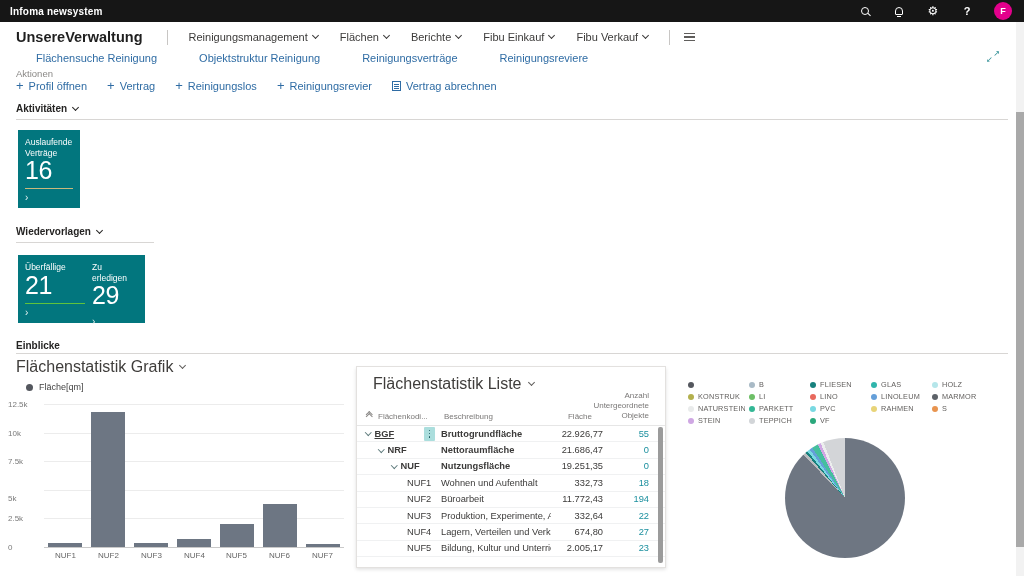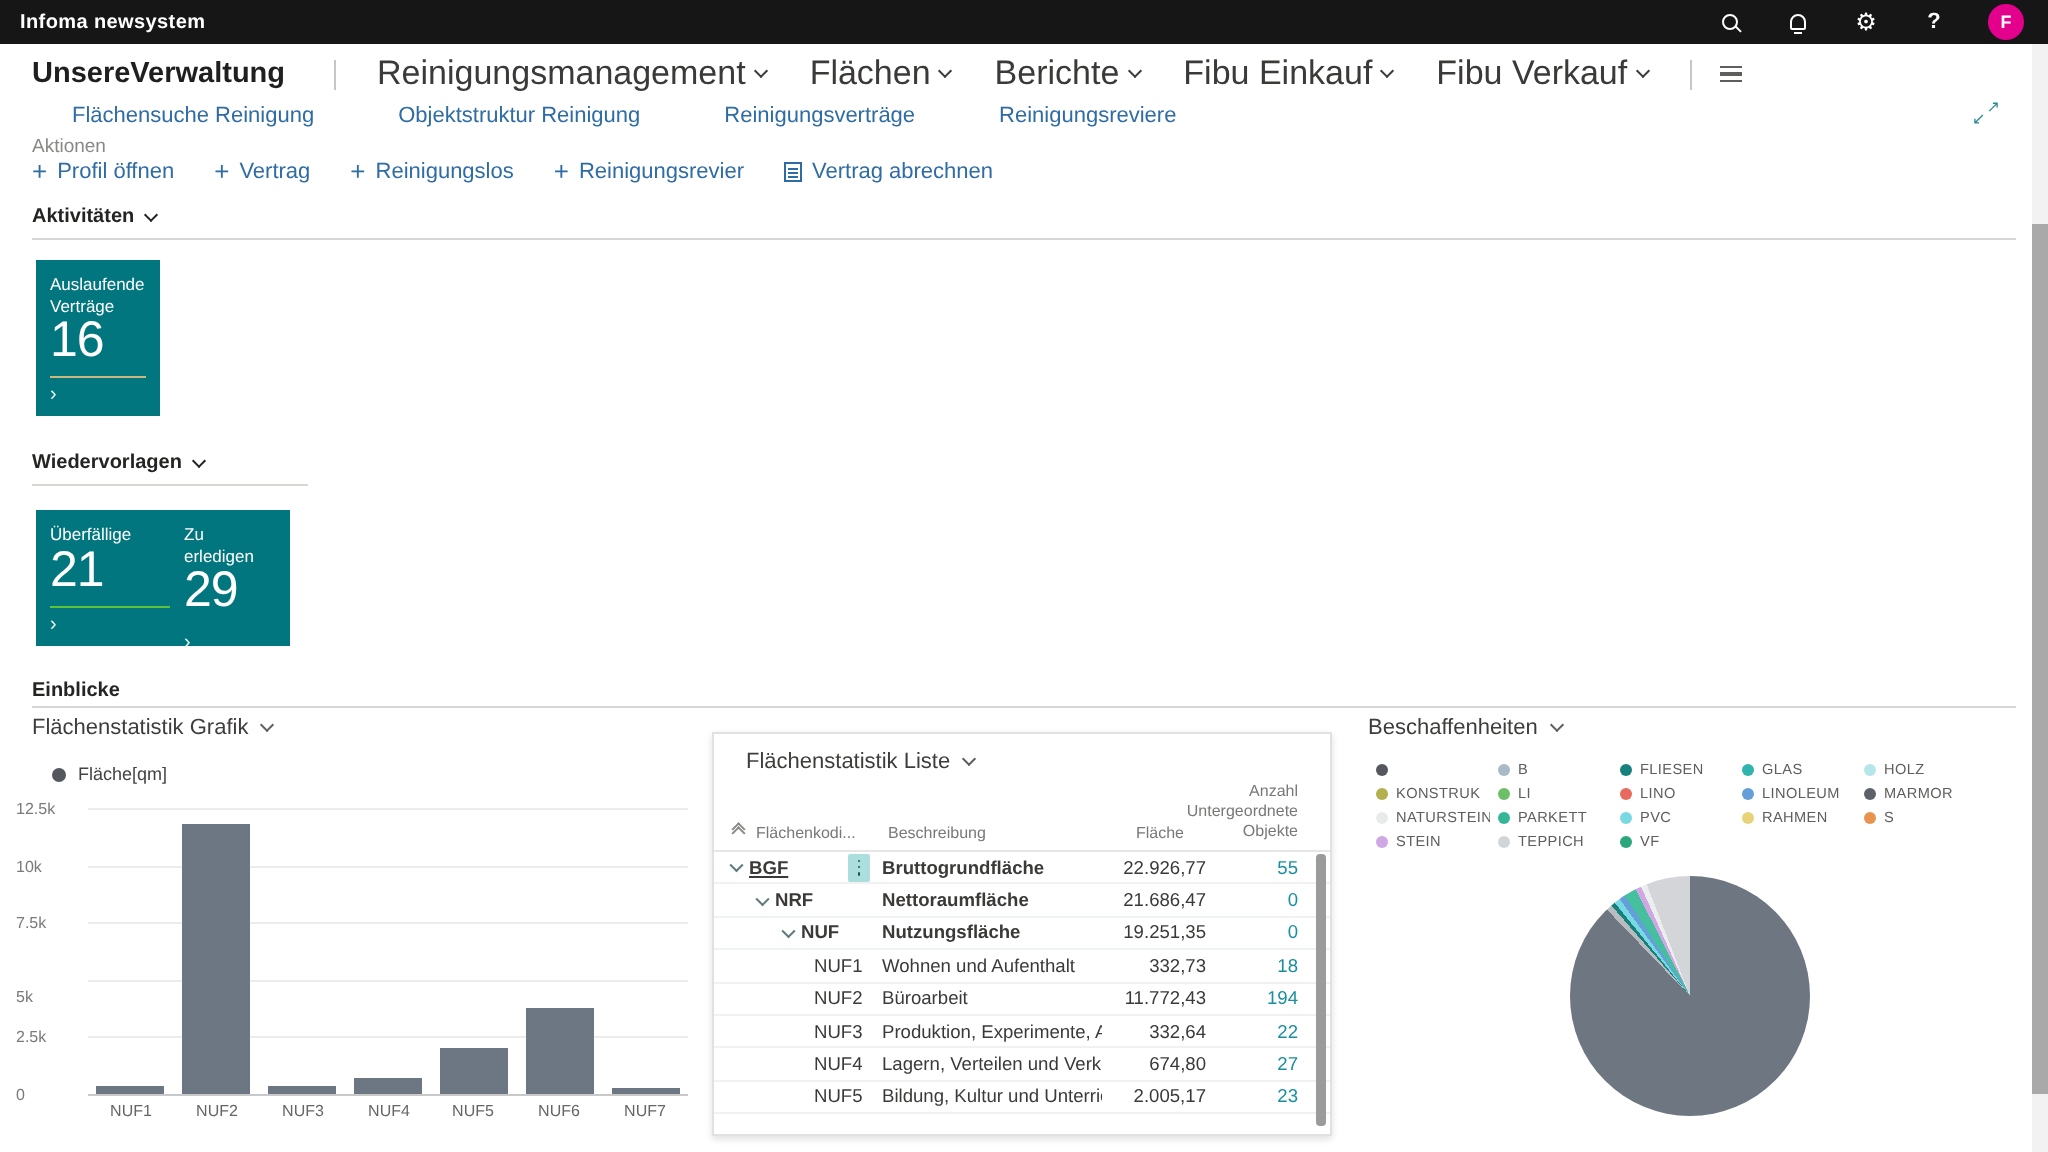--- a/index.html
+++ b/index.html
@@ -19,21 +19,21 @@
   .bell::after { content:""; position:absolute; left:1px; right:1px; bottom:-3px; height:1.3px; background:#fff; }
   .gear { font-size:12px; line-height:1; }
   .help { font-size:11px; font-weight:bold; }
   .avatar { width:18px; height:18px; border-radius:50%; background:#e3008c; color:#fff; font-size:9px; font-weight:bold;
             display:flex; align-items:center; justify-content:center; }
 
   
   .navbar { position:absolute; top:26px; left:16px; right:16px; height:22px; display:flex; align-items:center; }
   .home { font-size:14.5px; font-weight:700; color:#1f1f1f; margin-right:14px; }
   .vsep { width:1px; height:15px; background:#c8c6c4; margin:0 10px; }
-  .menu-item { font-size:17px; color:#3b3a39; margin:0 11px; display:flex; align-items:center; gap:5px; cursor:pointer; white-space:nowrap; }
+  .menu-item { font-size:11px; color:#3b3a39; margin:0 11px; display:flex; align-items:center; gap:5px; cursor:pointer; white-space:nowrap; }
   .chev { display:inline-block; width:5px; height:5px; border-right:1.2px solid currentColor; border-bottom:1.2px solid currentColor;
           transform:rotate(45deg); margin-top:-3px; }
   .burger { display:flex; flex-direction:column; gap:2px; margin-left:4px; cursor:pointer; }
   .burger span { display:block; width:11px; height:1.4px; background:#605e5c; }
 
   .quicklinks { position:absolute; top:52px; left:16px; display:flex; gap:22px; }
   .quicklink { font-size:11px; color:#2f6ca4; cursor:pointer; white-space:nowrap;margin-left:20px; }
   .actions-label { position:absolute; top:68px; left:16px; font-size:9.5px; color:#8a8886; }
   .actions { position:absolute; top:80px; left:16px; display:flex; gap:20px; }
   .action { font-size:11px; color:#2f6ca4; display:flex; align-items:center; gap:5px; cursor:pointer; white-space:nowrap; }
@@ -49,21 +49,21 @@
   .hline { position:absolute; height:1px; background:#d8d6d4; }
 
   
   .tile { position:absolute; background:#02767e; color:#fff; padding:7px 7px 5px 7px; cursor:pointer; display:flex; flex-direction:column; }
   .tile-label { font-size:8.5px; line-height:1.25; }
   .tile-num { font-size:25px; font-weight:400; letter-spacing:-.5px; margin-top:auto; line-height:1; }
   .tile-bar { height:3px; margin-top:5px; }
   .tile-chev { font-size:10px; line-height:1; margin-top:4px; color:#e8f2f2; }
 
   
-  .panel-title { font-size:11px; color:#3f3d3b; display:flex; align-items:center; gap:7px; }
+  .panel-title { font-size:16px; color:#3f3d3b; display:flex; align-items:center; gap:7px; }
   .panel-title .chev { width:5px; height:5px; border-color:#605e5c; }
 
   .chart-panel { position:absolute; left:16px; top:358px; width:332px; height:212px; }
   .bc-legend { position:absolute; left:10px; top:24px; display:flex; align-items:center; gap:6px; }
   .bc-dot { width:7px; height:7px; border-radius:50%; background:#54575e; }
   .bc-legend-label { font-size:9px; color:#444; }
   .plot { position:absolute; left:28px; top:46px; width:300px; height:143px; }
   .gridline { position:absolute; left:0; right:0; height:1px; background:#ececec; }
   .gridline.base { background:#c9c9c9; }
   .ytick { position:absolute; right:306px; font-size:8px; color:#7a7a7a; text-align:left; width:30px; }
@@ -362,24 +362,20 @@
           </span>
           <span class="c-desc">Bildung, Kultur und Unterricht</span>
           <span class="c-area">2.005,17</span>
           <span class="c-count">23</span>
         </div>
       </div>
     <div class="tbl-scroll"></div>
   </div>
 
   <div class="pie-panel">
-    <div class="panel-title">
-      <span>Beschaffenheiten</span>
-      <span class="chev"></span>
-    </div>
     <div class="pie-legend" id="pie-legend">
         <span class="pl-item">
           <span class="pl-dot" style="background: rgb(84, 87, 94);"></span>
           <span class="pl-label"></span>
         </span>
         <span class="pl-item">
           <span class="pl-dot" style="background: rgb(169, 186, 198);"></span>
           <span class="pl-label">B</span>
         </span>
         <span class="pl-item">

